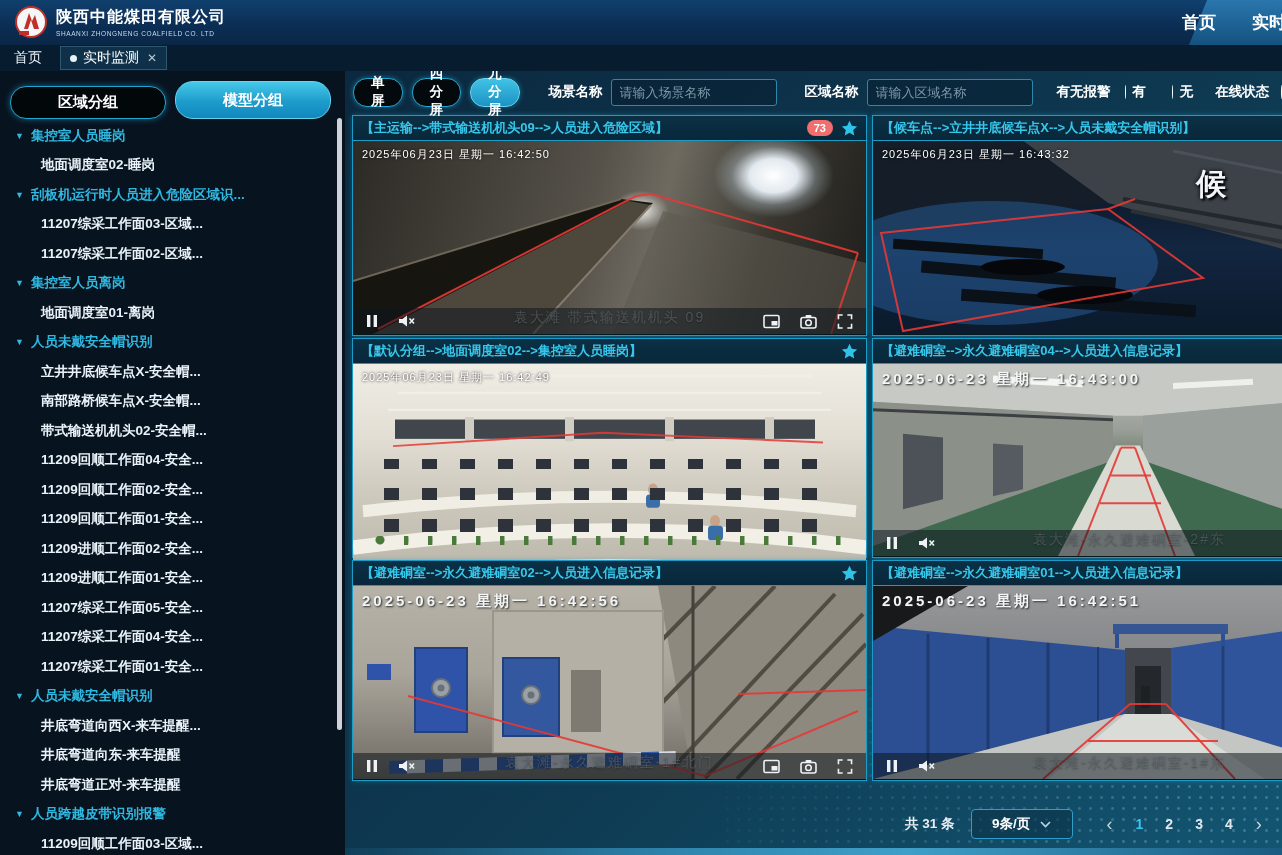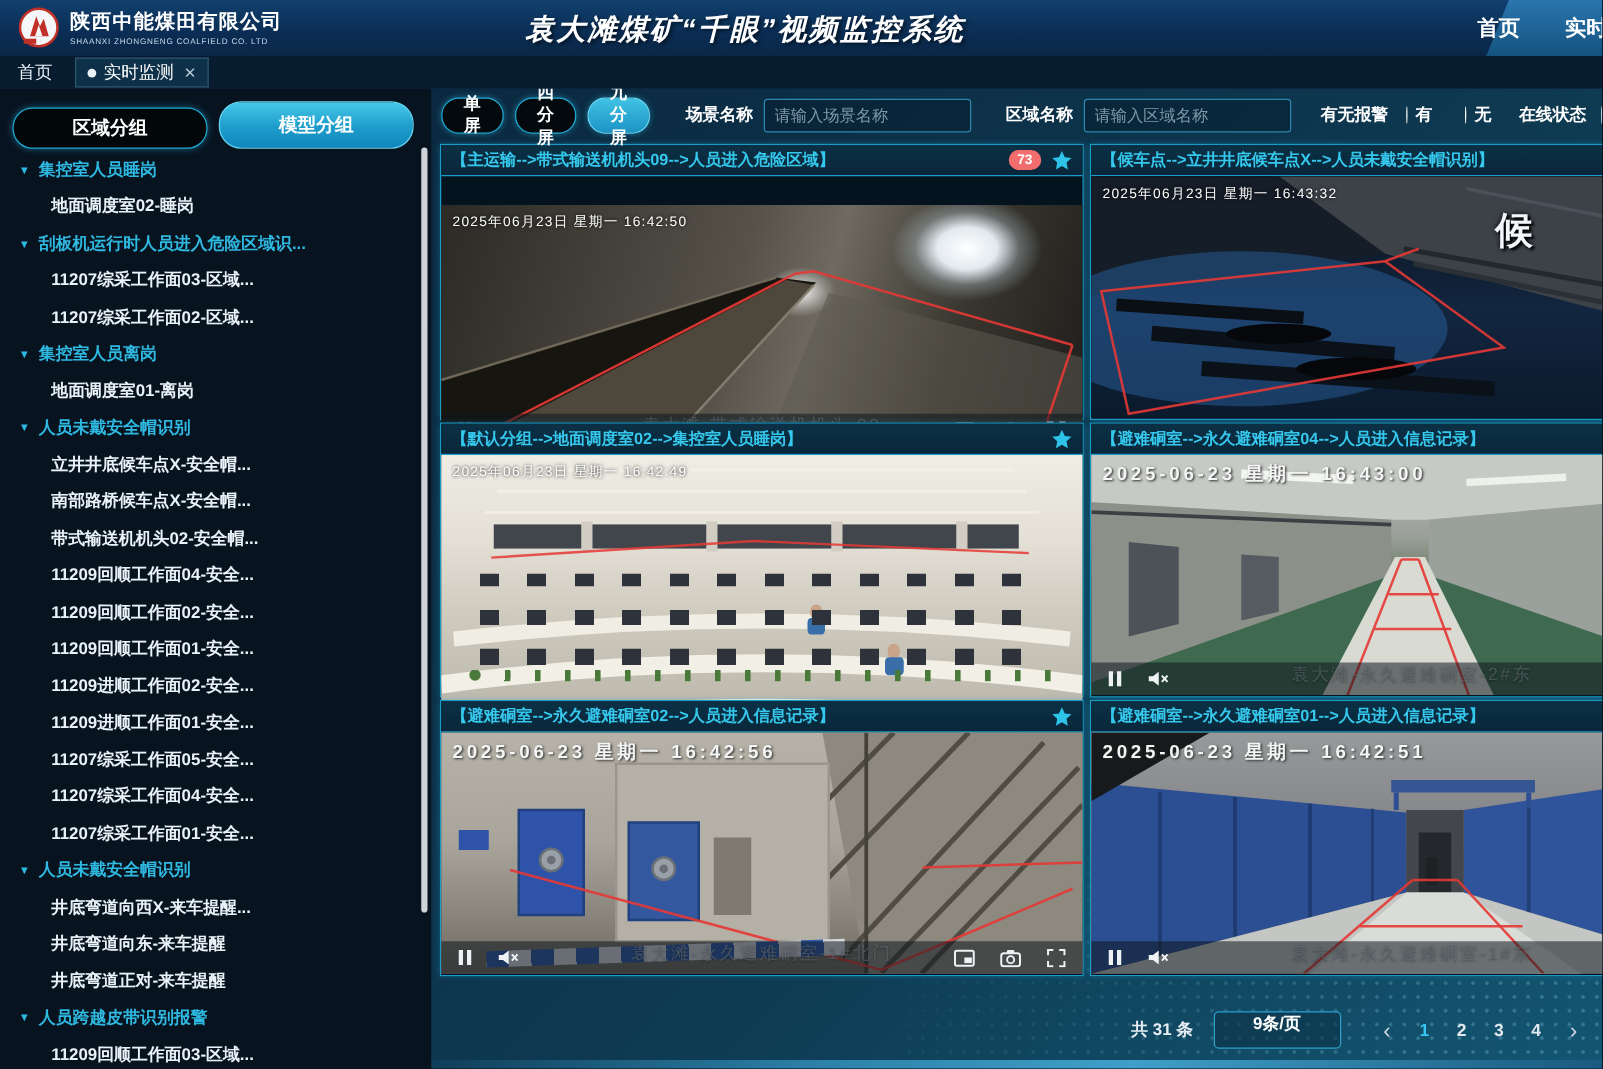--- a/index.html
+++ b/index.html
@@ -95,33 +95,33 @@
           background:repeating-linear-gradient(90deg,#2e333b 0 15px,transparent 15px 38px);z-index:3;}
   .plantrow{position:absolute;height:9px;left:4%;right:4%;z-index:3;
           background:repeating-radial-gradient(circle at 6px 4px,#4a7a3a 0 4px,transparent 5px 24px);}
   .stripebar{position:absolute;left:7%;bottom:5%;width:56%;height:13px;opacity:.92;z-index:3;
           background:repeating-linear-gradient(90deg,#2a5ab0 0 18px,#dde2e8 18px 36px);transform:rotate(-2deg);}
 
   
   .scene-tunnel{background:
      radial-gradient(60px 42px at 82% 18%, #ffffff, rgba(240,248,255,.92) 40%, rgba(185,205,215,.35) 70%, transparent 100%),
      radial-gradient(28px 20px at 56% 36%, rgba(255,255,255,.95), rgba(255,255,255,.25) 70%, transparent 100%),
-     linear-gradient(105deg,#2c2a25 0%,#56524a 45%,#6e6a60 58%,#39362f 78%,#1e1d1a 100%); margin-top: 23px;}
+     linear-gradient(105deg,#2c2a25 0%,#56524a 45%,#6e6a60 58%,#39362f 78%,#1e1d1a 100%);}
   .scene-waiting{background:linear-gradient(180deg,#0a0f16 0%,#122640 55%,#0b1a2c 100%);}
   .scene-room{background:linear-gradient(180deg,#f0ede5 0%,#e3dfd5 30%,#cfcabe 55%,#b6b1a5 100%);}
   .scene-cgreen{background:linear-gradient(180deg,#c0c3bd 0%,#9aa099 34%,#73806f 48%,#476b52 62%,#335844 100%);}
   .scene-doors{background:linear-gradient(180deg,#b6b2a8 0%,#a9a59b 45%,#8f8b82 70%,#6e6a62 100%);}
   .scene-cblue{background:linear-gradient(180deg,#97999a 0%,#85878a 35%,#6f7174 55%,#595b5e 100%);}
 
   
   .pager{position:absolute;left:560px;top:738px;height:30px;display:flex;align-items:center;z-index:3;
          font-size:13.5px;color:#e6eef4;white-space:nowrap;}
   .pg-total{font-weight:bold;margin-right:16px;}
   .pg-size{width:100px;height:28px;border:1px solid #2f9fca;border-radius:4px;background:rgba(10,45,66,.5);
-           display:flex;align-items:center;justify-content:center;gap:10px;font-weight:bold;color:#fff;margin-right:22px;flex-direction:column;}
+           display:flex;align-items:center;justify-content:center;gap:10px;font-weight:bold;color:#fff;margin-right:22px;}
   .pg-arrow{color:#cfd8e0;font-size:18px;padding:0 12px;line-height:26px;}
   .pg-num{padding:0 11px;font-size:14px;font-weight:bold;color:#dfe8ee;}
   .pg-num.cur{color:#38c6f0;}
   .bottom-strip{position:absolute;left:0;right:0;bottom:0;height:7px;z-index:2;
      background:linear-gradient(90deg,rgba(25,90,130,.2),#2e84ad 35%,#3f9fc8 60%,#1a5a80 100%);}
 </style>
 </head>
 <body>
 
 <div class="app">
@@ -134,21 +134,20 @@
         <circle cx="0" cy="0" r="15" fill="none" stroke="#c03028" stroke-width="2"></circle>
         <path d="M-7,7 L-2,-9 L1,-1 L4,-7 L8,7 Z" fill="#c03028"></path>
         <path d="M-3,7 L0,-2 L3,7 Z" fill="#f4f6f8"></path>
         <rect x="-12" y="9" width="10" height="4" fill="#c03028"></rect>
       </svg>
       <div>
         <div class="brand-cn">陕西中能煤田有限公司</div>
         <div class="brand-en">SHAANXI ZHONGNENG COALFIELD CO. LTD</div>
       </div>
     </div>
-    <div class="sys-title">袁大滩煤矿“千眼”视频监控系统</div>
     <div class="nav-home">首页</div>
     <div class="nav-monitor">实时监测</div>
   </header>
 
   <div class="tabstrip">
     <span class="tab-home">首页</span>
     <div class="tab-active">
       <span class="tab-dot"></span>
       <span>实时监测</span>
       <span class="tab-close">✕</span>

